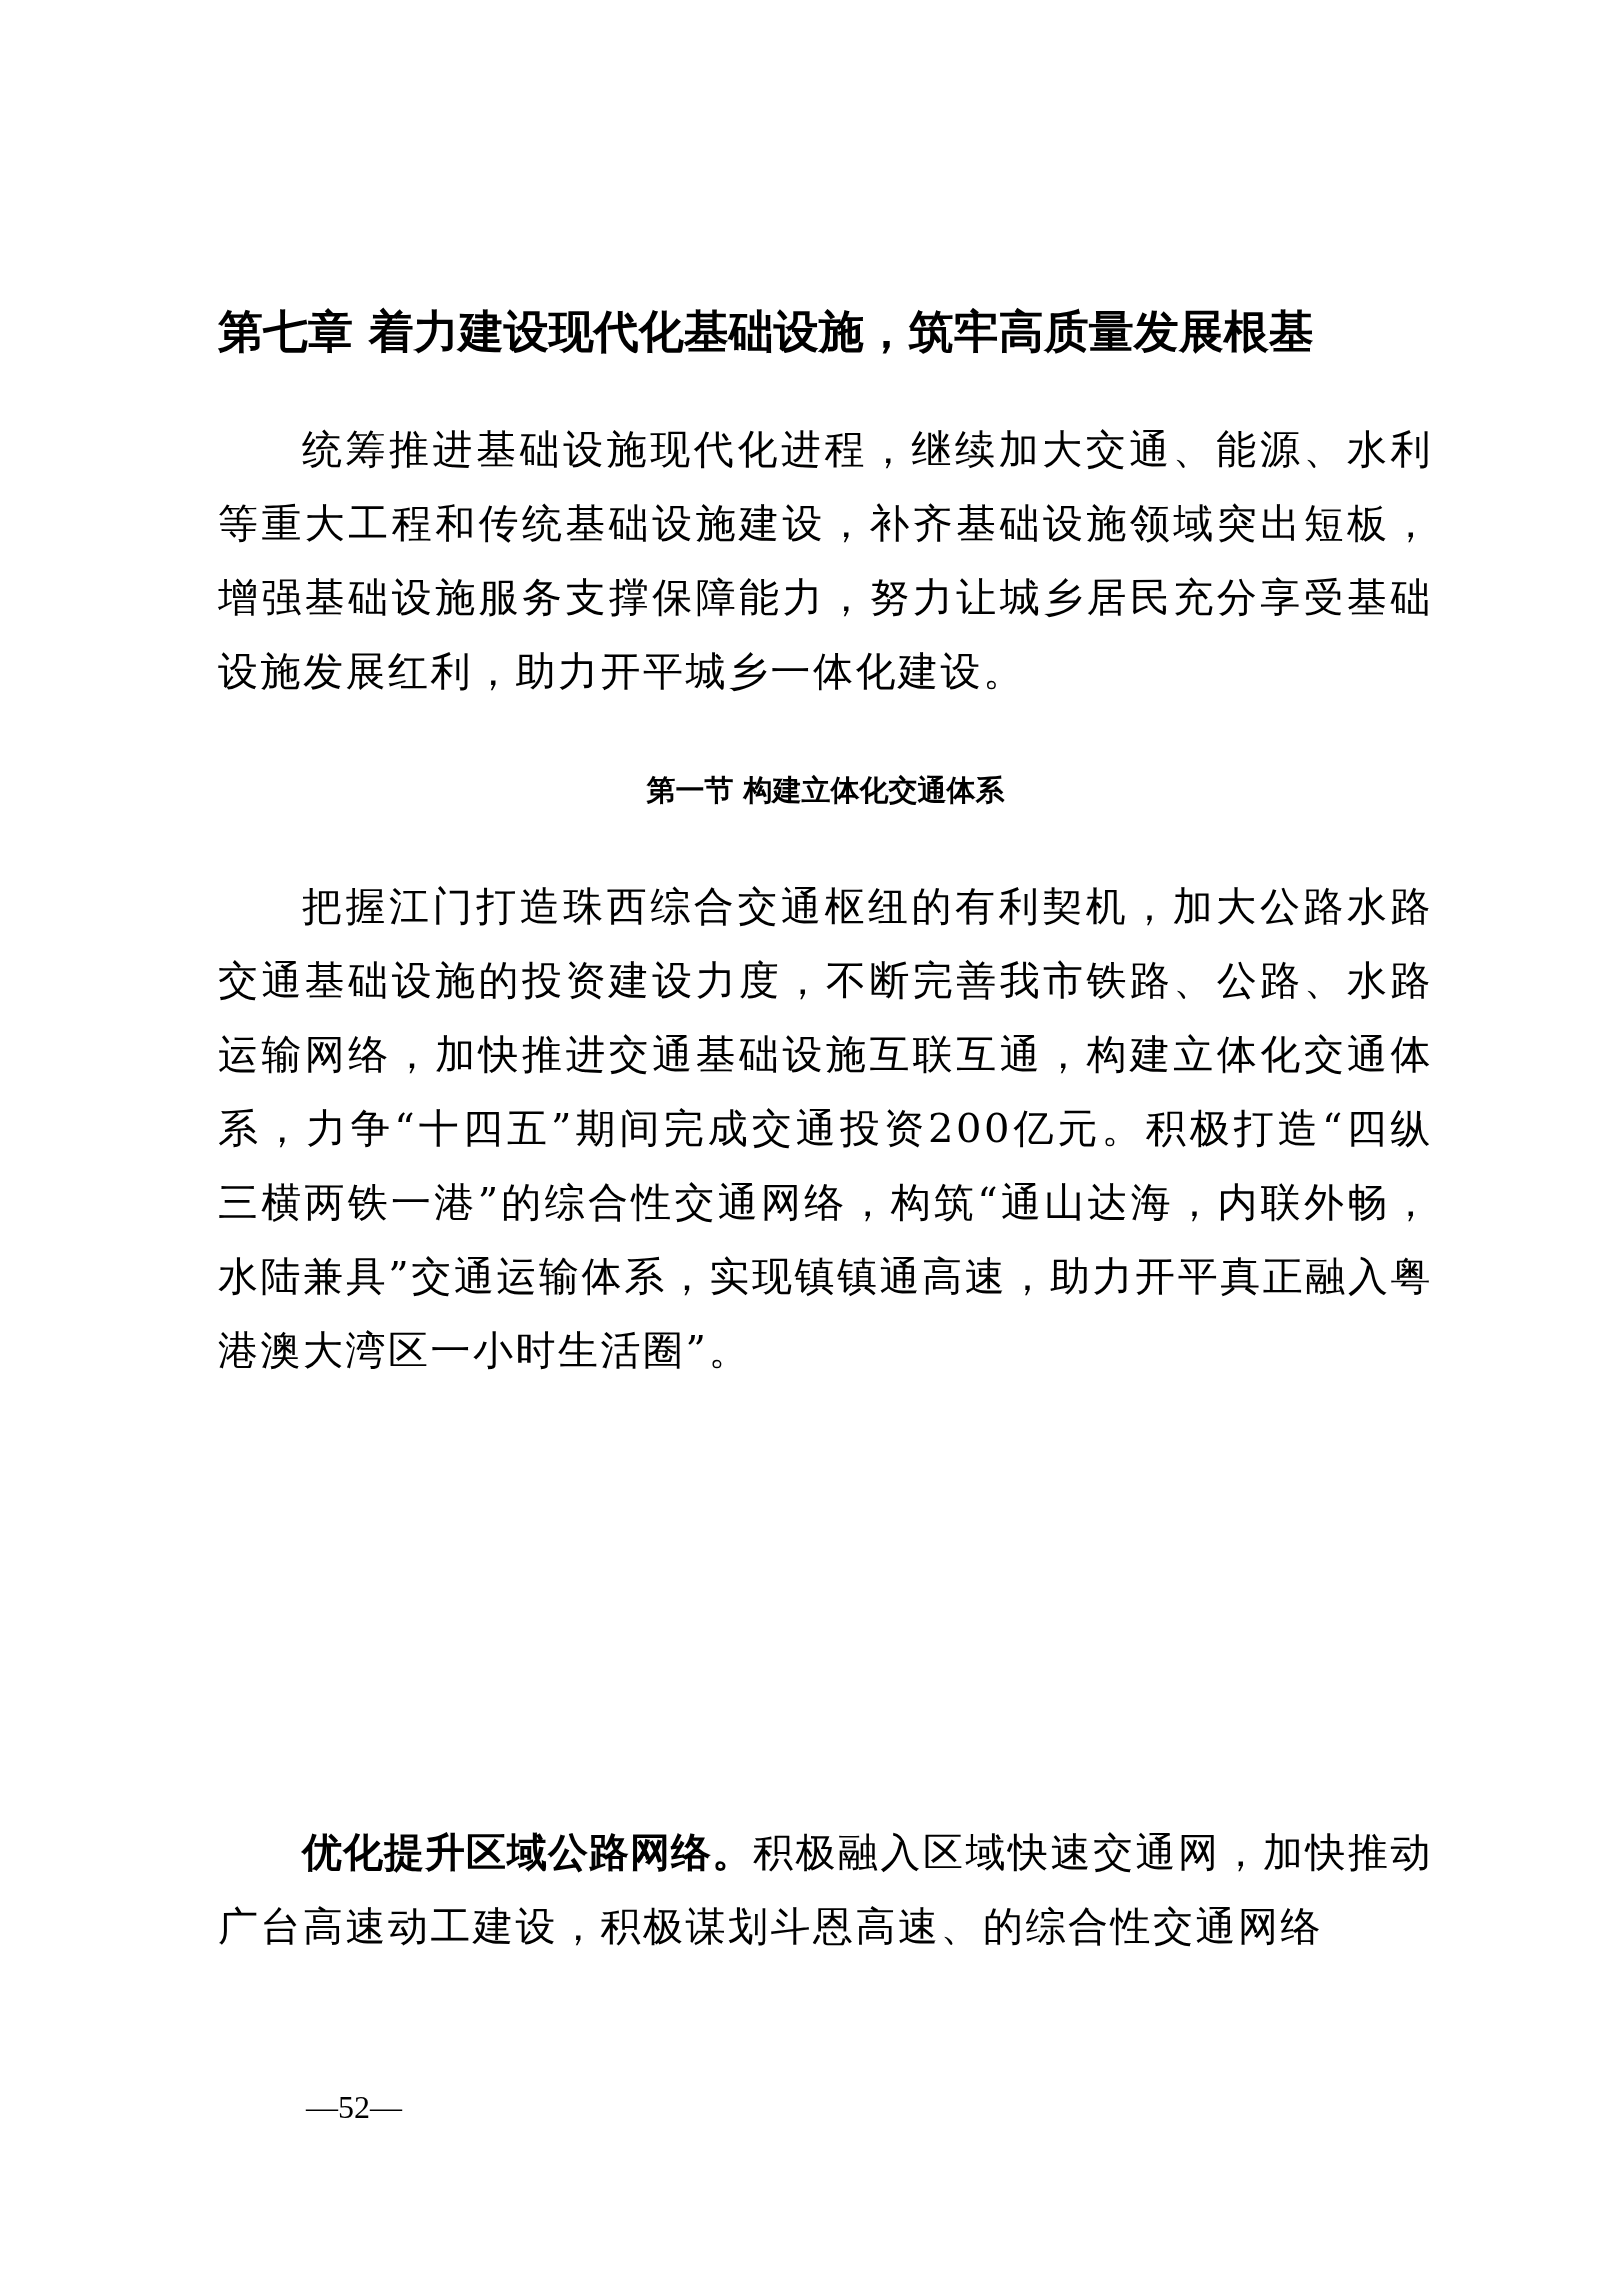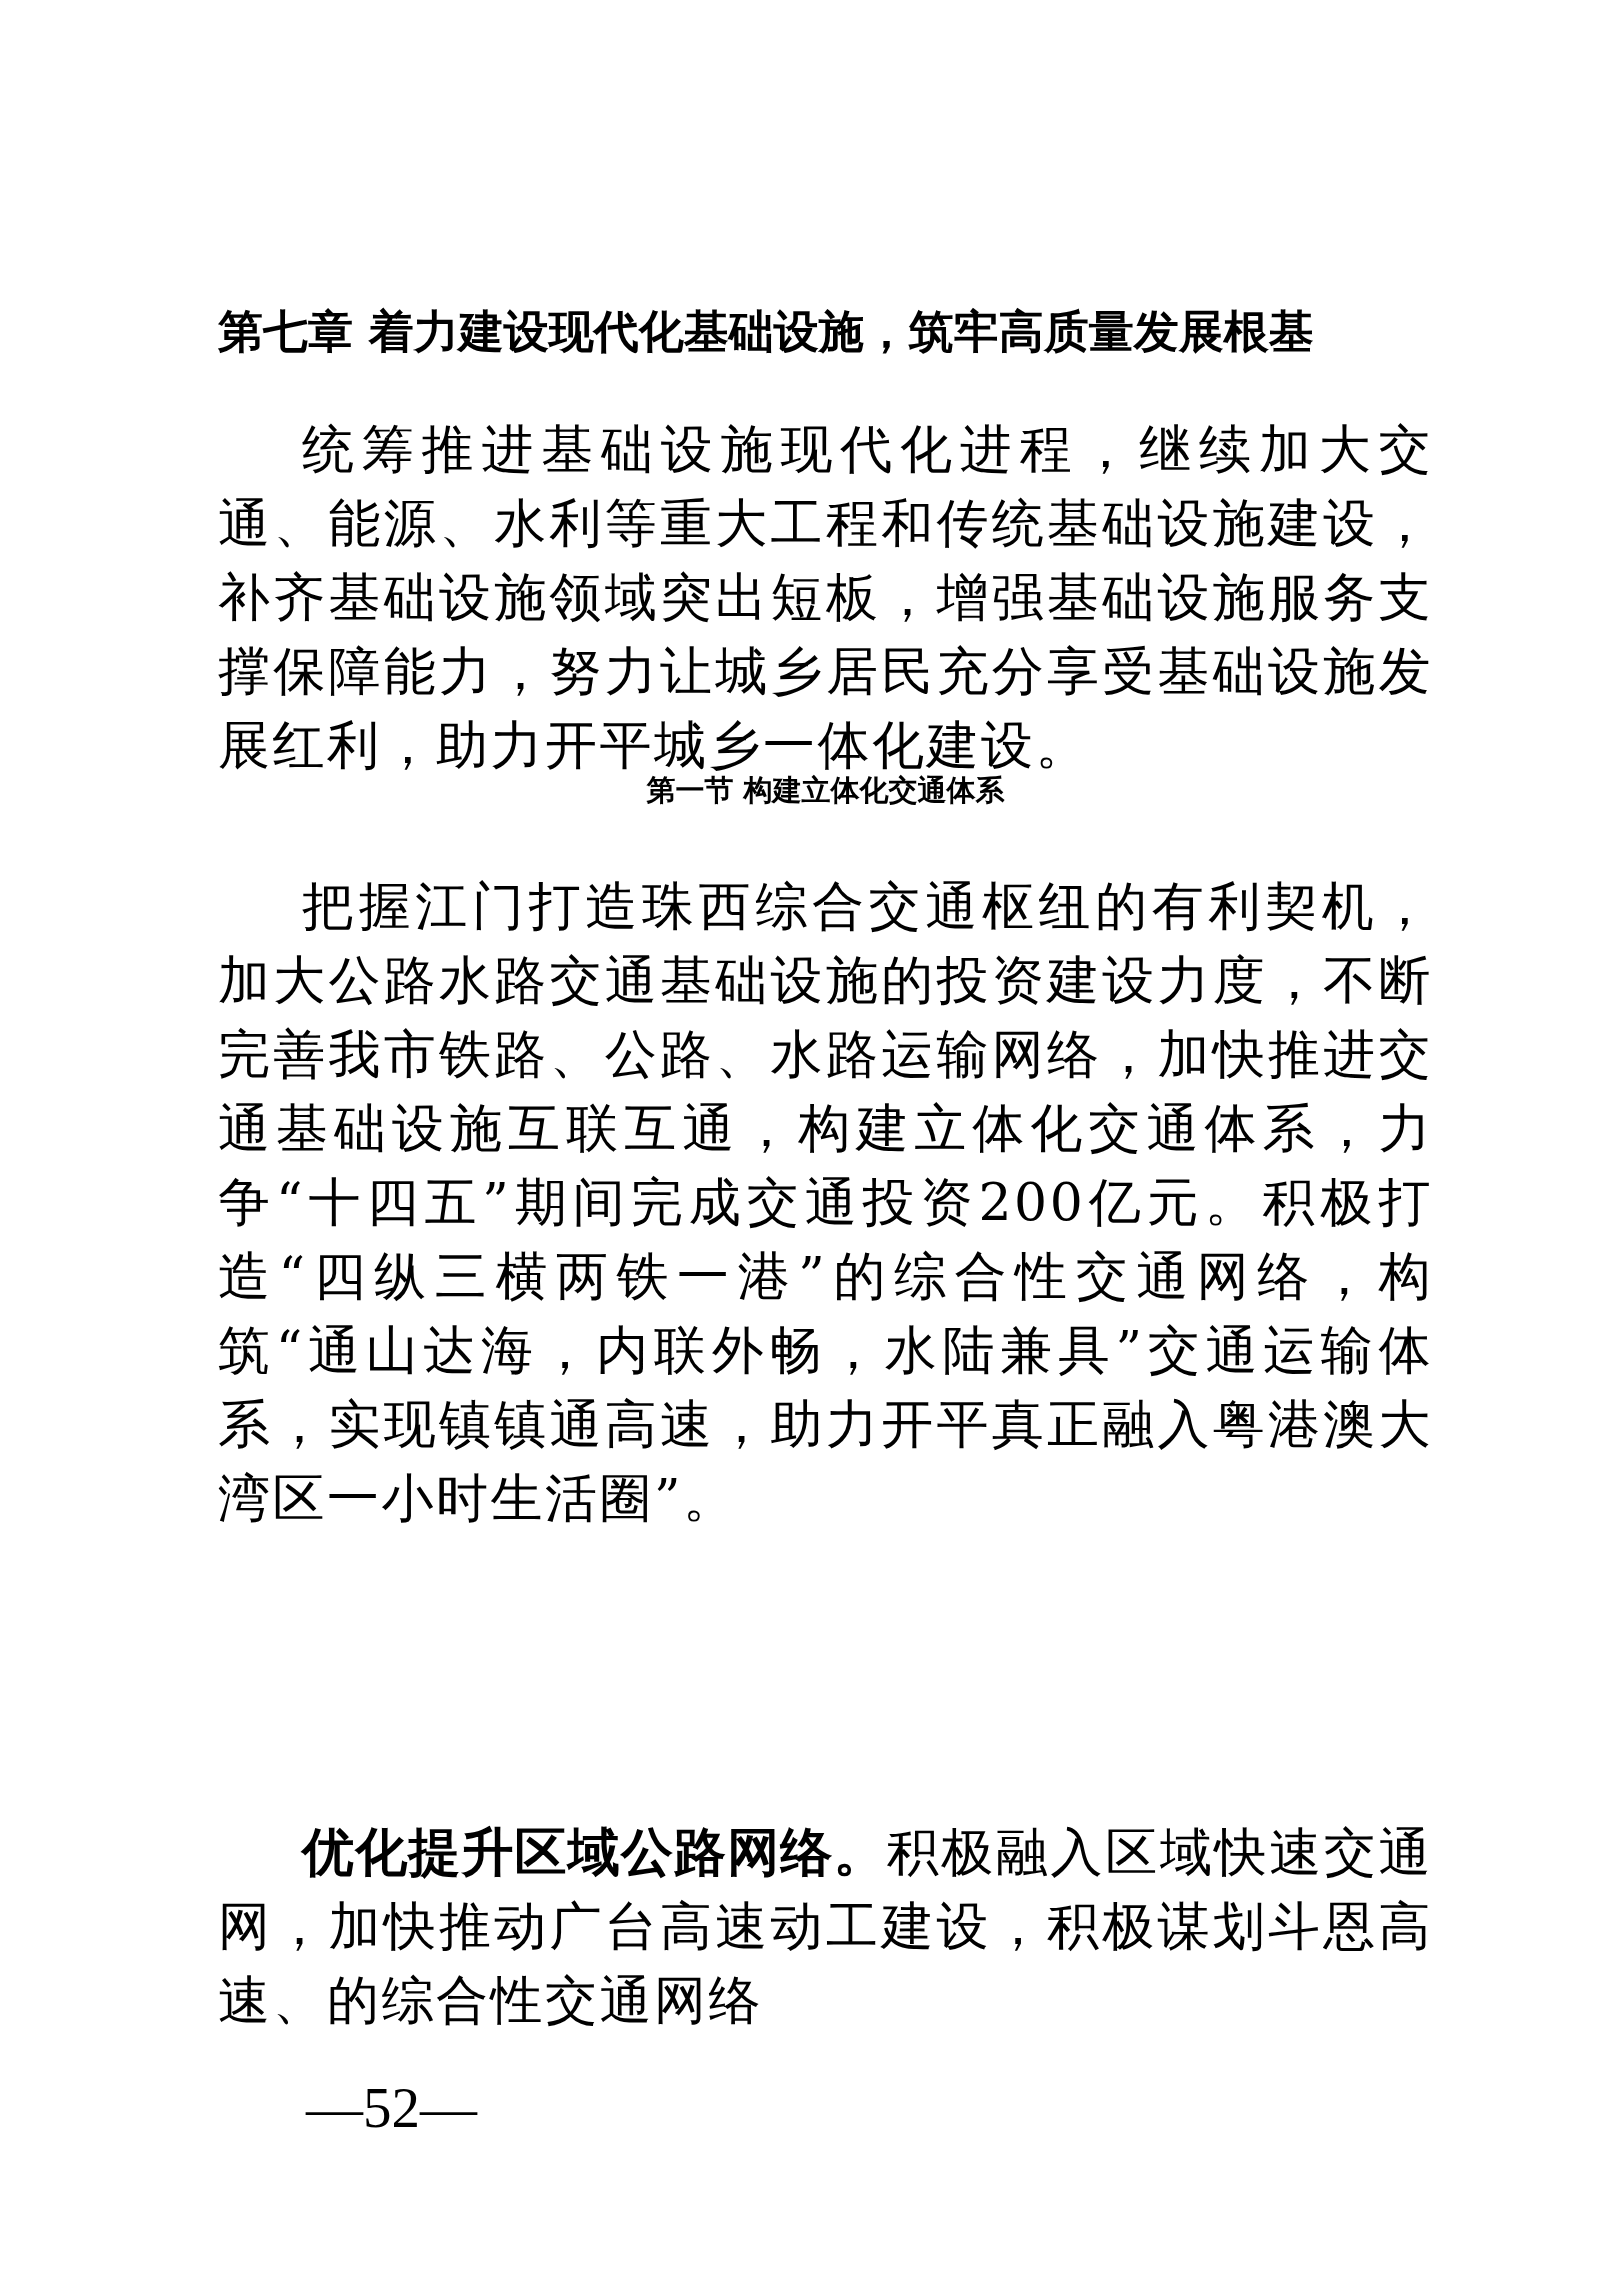--- a/index.html
+++ b/index.html
@@ -5,35 +5,35 @@
   html, body { margin:0; padding:0; background:#ffffff; }
   body { width:1621px; height:2293px; position:relative; overflow:hidden; color:#000; }
   .page { position:absolute; left:0; top:0; width:1560px; height:2293px; }
   .chapter-title {
     position:absolute; left:218px; top:302px; width:1215px;
     font-family:"DejaVu Sans", sans-serif; font-weight:bold;
     font-size:45px; line-height:59px; letter-spacing:0px; white-space:nowrap;
   }
   .para {
     position:absolute; left:218px; width:1215px;
-    font-family:"DejaVu Serif", serif; font-size:52px; line-height:74px;
+    font-family:"DejaVu Serif", serif; font-size:40px; line-height:74px;
     letter-spacing:2.5px; text-align:justify; text-indent:84px;
   }
   .para .bold { font-family:"DejaVu Sans", sans-serif; font-weight:bold; letter-spacing:1px; }
   .section-title {
     position:absolute; left:218px; top:761px; width:1215px; text-align:center;
     font-family:"DejaVu Sans", sans-serif; font-weight:bold; font-size:29px; line-height:59px;
   }
   .p1 { top:412px; }
   .p2 { top:869px; }
   .p3 { top:1484px; }
   .p4 { top:1815px; }
   .page-number {
     position:absolute; left:306px; top:2080px;
-    font-family:"Liberation Serif", serif; font-size:57px; line-height:55px; white-space:nowrap;
+    font-family:"Liberation Serif", serif; font-size:32px; line-height:55px; white-space:nowrap;
   }
 </style>
 </head>
 <body>
 
 <div class="page">
   <div class="chapter-title">第七章  着力建设现代化基础设施，筑牢高质量发展根基</div>
 
   <div class="para p1">统筹推进基础设施现代化进程，继续加大交通、能源、水利等重大工程和传统基础设施建设，补齐基础设施领域突出短板，增强基础设施服务支撑保障能力，努力让城乡居民充分享受基础设施发展红利，助力开平城乡一体化建设。</div>
 

